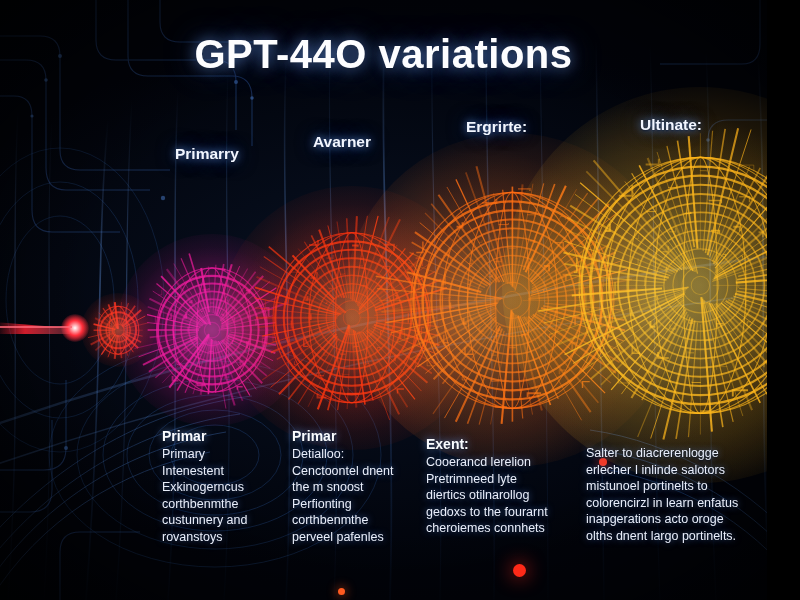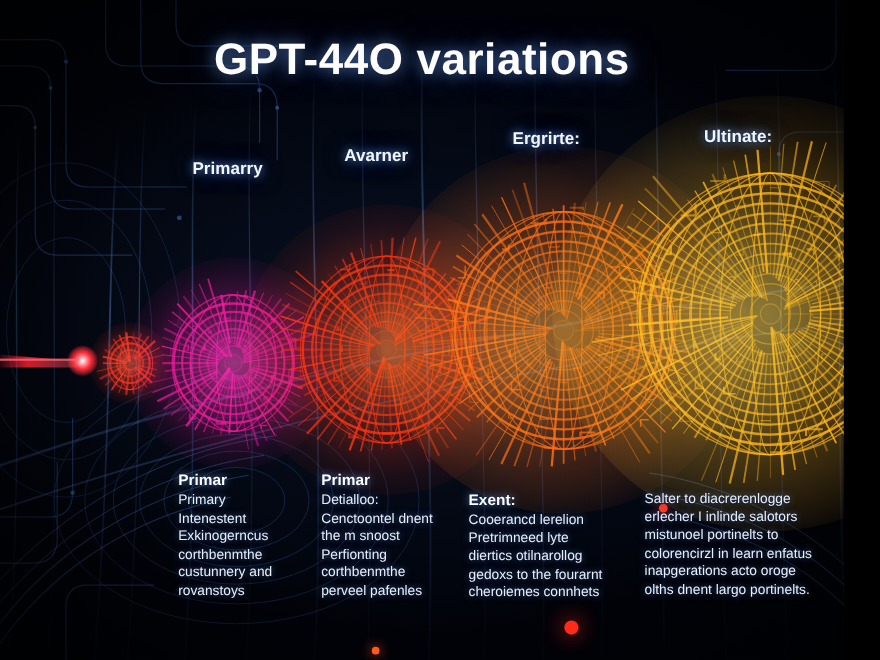--- a/index.html
+++ b/index.html
@@ -807,21 +807,21 @@
   <div class="blk" style="left:292px;top:428px;width:134px;">
     <div class="h">Primar</div>
     <div class="l">Detialloo:</div>
     <div class="l">Cenctoontel dnent</div>
     <div class="l">the m snoost</div>
     <div class="l">Perfionting</div>
     <div class="l">corthbenmthe</div>
     <div class="l">perveel pafenles</div>
   </div>
 
-  <div class="blk" style="left:426px;top:446px;width:156px;">
+  <div class="blk" style="left:426px;top:436px;width:156px;">
     <div class="h">Exent:</div>
     <div class="l">Cooerancd lerelion</div>
     <div class="l">Pretrimneed lyte</div>
     <div class="l">diertics otilnarollog</div>
     <div class="l">gedoxs to the fourarnt</div>
     <div class="l">cheroiemes connhets</div>
   </div>
 
   <div class="blk" style="left:586px;top:445px;width:204px;">
     <div class="l">Salter to diacrerenlogge</div>

